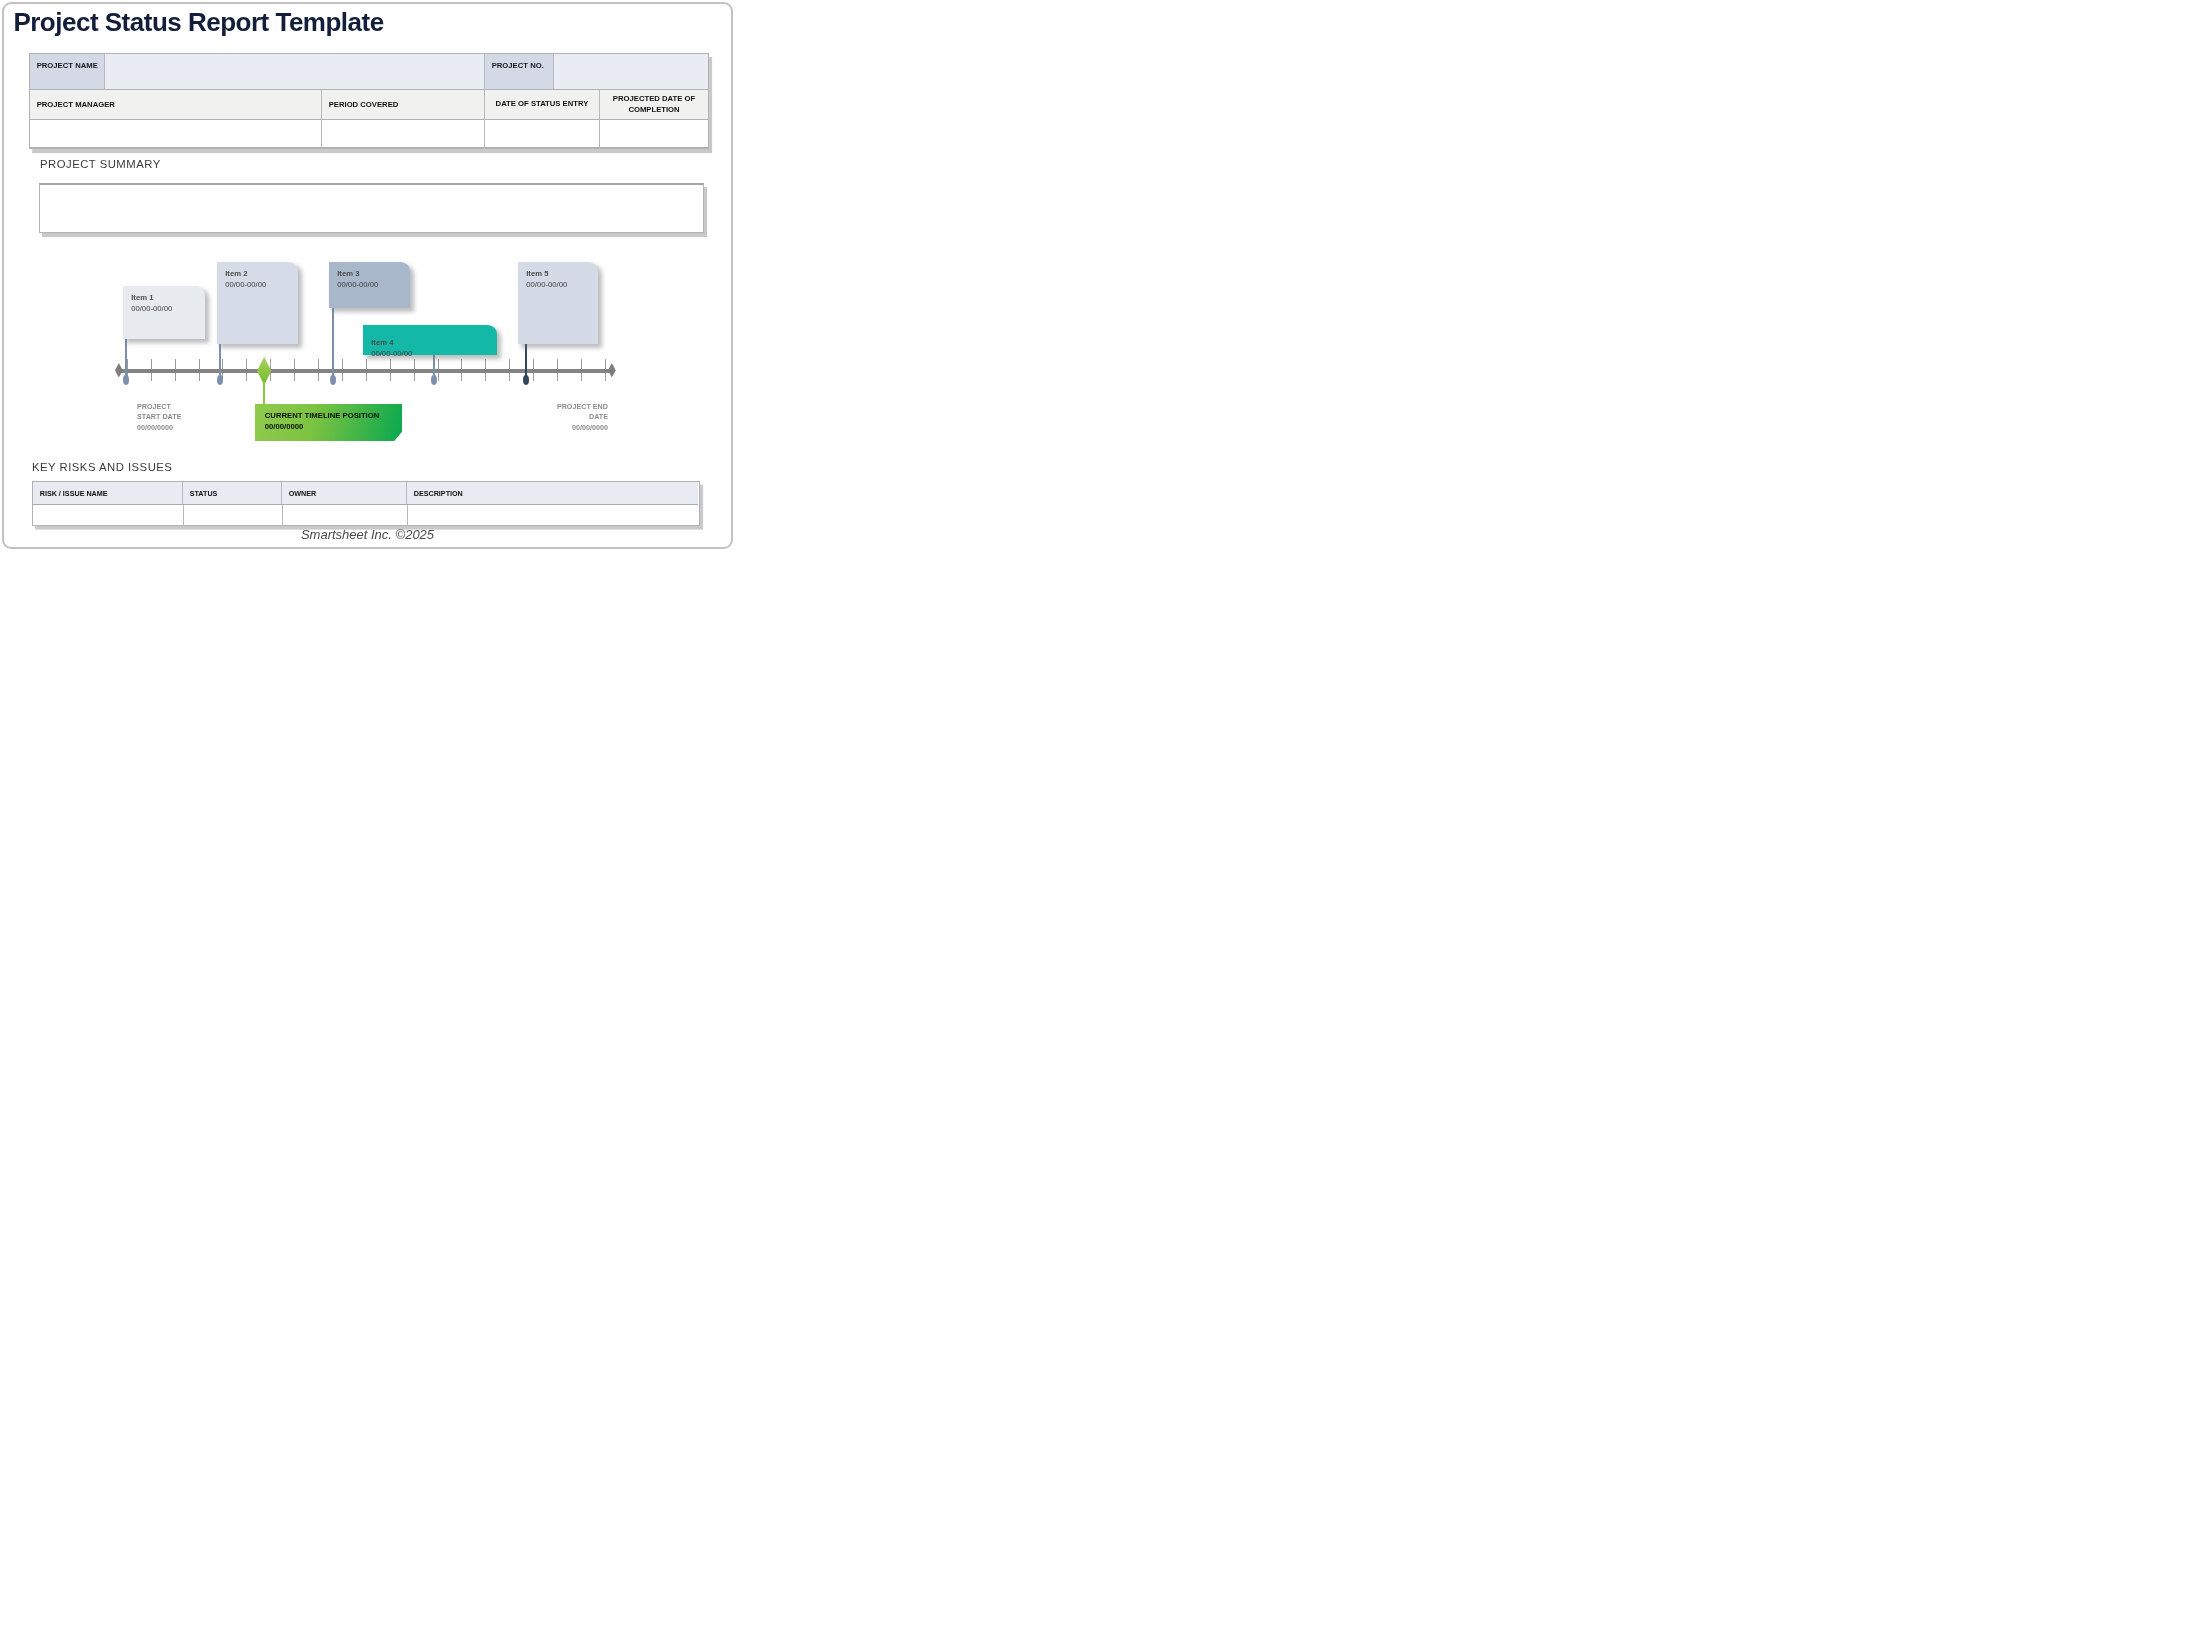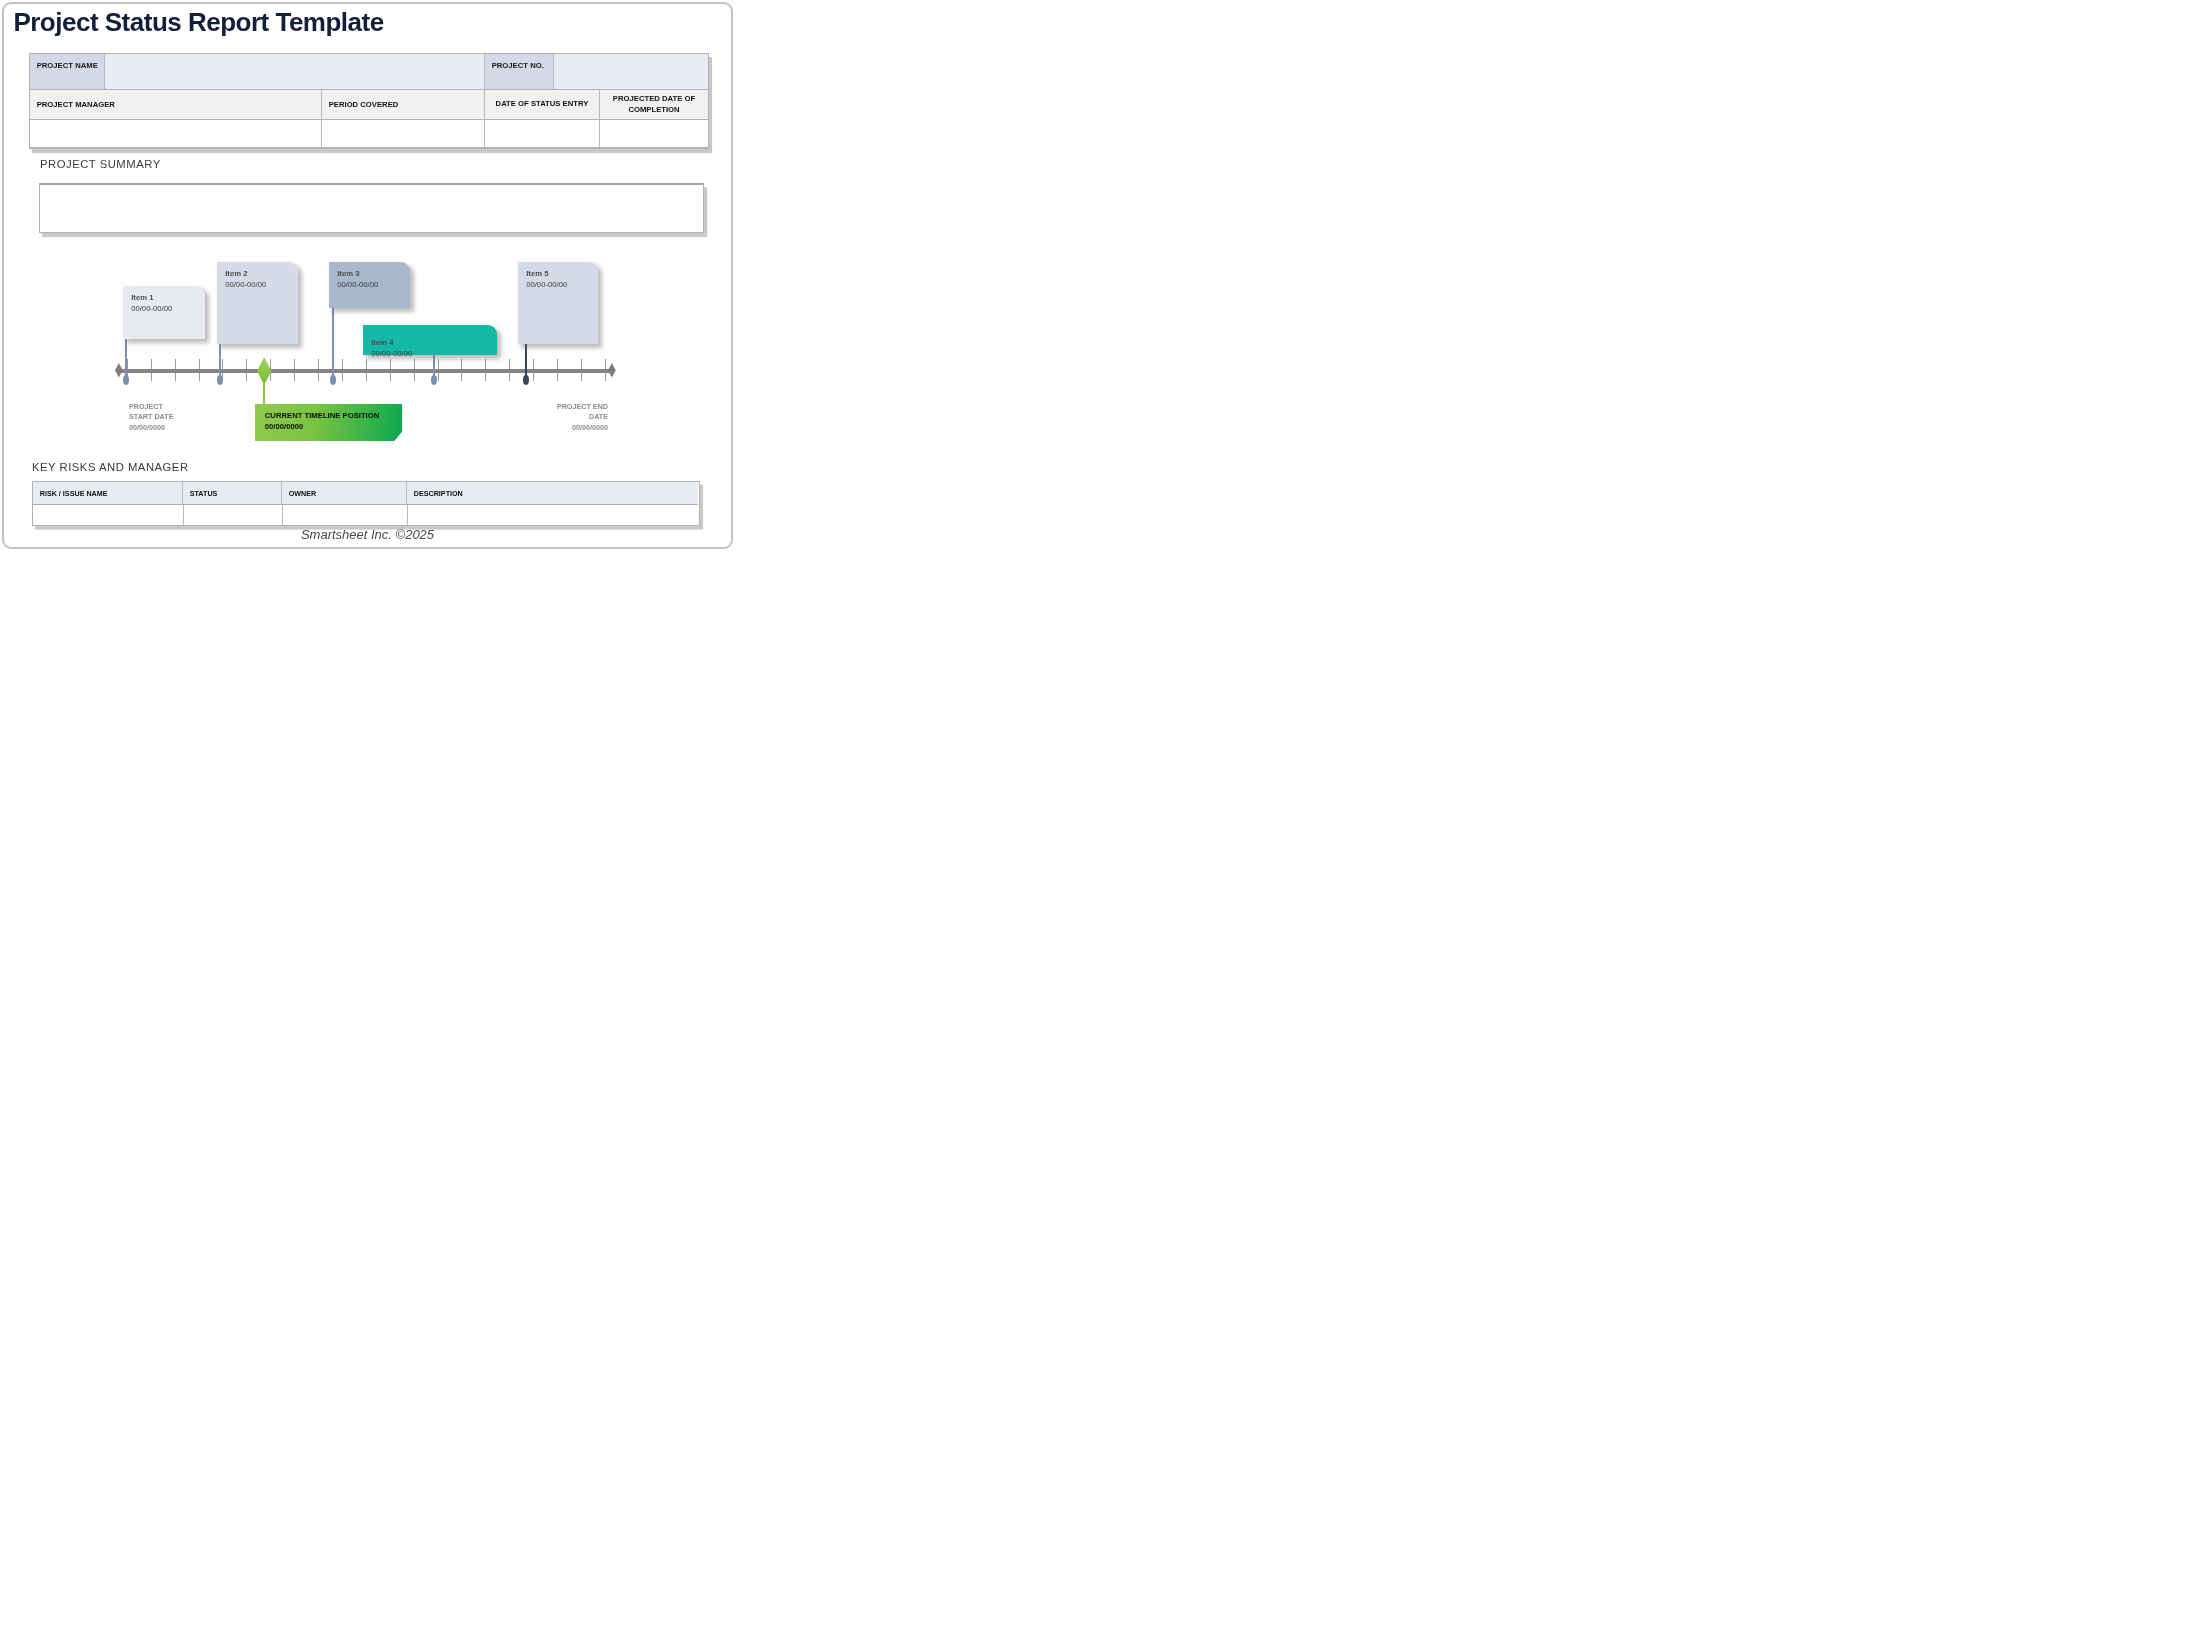--- a/index.html
+++ b/index.html
@@ -59,21 +59,21 @@
               background:linear-gradient(100deg,#90ca4d 0%,#7cc341 40%,#0aa84f 100%);
               clip-path:polygon(0 0,100% 0,100% calc(100% - 9.2px),calc(100% - 7.7px) 100%,0 100%);
               padding:6.2px 0 0 9.8px;box-sizing:border-box;
               filter:drop-shadow(1.5px 3.1px 2.1px rgba(90,90,90,.55));}
   .green-note .gl1{font-size:7.7px;font-weight:700;color:#071007;line-height:1.5;}
   .green-note .gl2{font-size:7.7px;font-weight:700;color:#071007;}
   .fold{position:absolute;right:0;bottom:0;width:0;height:0;
         border-bottom:9.2px solid #0c7c38;border-left:7.7px solid transparent;}
 
   .date-label{position:absolute;top:402px;font-size:7.2px;font-weight:700;color:#8c8c8c;line-height:1.45;}
-  .date-label.start{left:129px;text-align:left;}
+  .date-label.start{left:137px;text-align:left;}
   .date-label.end{right:127px;text-align:right;}
 
   
   .rtable{position:absolute;left:32px;top:481px;width:666px;border:0.5px solid #b2b2b2;
           box-shadow:3.1px 3.6px 0 #c9c9c9;background:#fff;}
   .rrow{display:flex;}
   .rcell{box-sizing:border-box;border-right:0.5px solid #b6b9bf;display:flex;align-items:center;
          padding-left:6.7px;}
   .rcell:last-child{border-right:none;}
   .rhead{height:23px;background:#e8ebf2;font-weight:700;font-size:7.2px;color:#101010;border-bottom:0.5px solid #a9acb1;}
@@ -192,21 +192,21 @@
       <div>START DATE</div>
       <div>00/00/0000</div>
     </div>
     <div class="date-label end">
       <div>PROJECT END</div>
       <div>DATE</div>
       <div>00/00/0000</div>
     </div>
   </div>
 
-  <div class="sec-heading" style="left:32px;top:461px">KEY RISKS AND MANAGER</div>
+  <div class="sec-heading" style="left:32px;top:461px">KEY RISKS AND ISSUES</div>
   <div class="rtable">
     <div class="rrow">
       <div class="rcell rhead" style="width:150px">RISK / ISSUE NAME</div>
       <div class="rcell rhead" style="width:99px">STATUS</div>
       <div class="rcell rhead" style="width:125px">OWNER</div>
       <div class="rcell rhead" style="width:291px">DESCRIPTION</div>
     </div>
     <div class="rrow">
       <div class="rcell rbody" style="width:151px"></div>
       <div class="rcell rbody" style="width:99px"></div>

